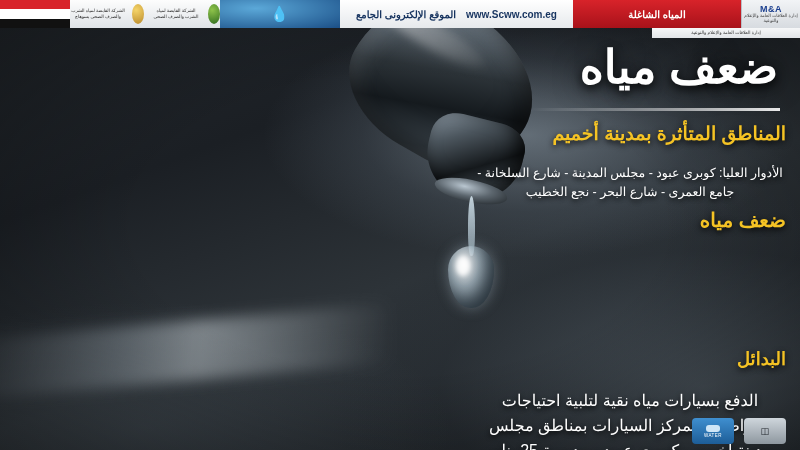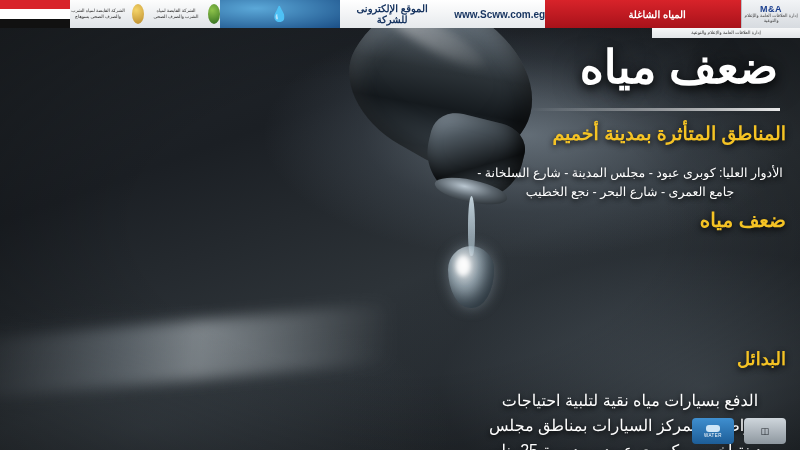--- a/index.html
+++ b/index.html
@@ -123,21 +123,20 @@
     font-size: 9px; font-weight: bold; color: #1b3f8f; letter-spacing: .5px; line-height: 1;
     text-align: center;
   }
   .tb-logo-l .mna small { display:block; font-size:4.5px; color:#444; font-weight:normal; }
   .tb-red {
     flex: 0 0 168px;
     background: linear-gradient(180deg,#d8232a,#a8121a);
     color: #fff; font-size: 10px; font-weight: bold;
     display: flex; align-items: center; justify-content: center;
     text-align: center;
-    padding-left: 28px;
   }
   .tb-white {
     flex: 1 1 auto;
     background: linear-gradient(180deg,#ffffff,#e6e9ec);
     color: #16335f; font-size: 10px; font-weight: bold;
     display: flex; align-items: center; justify-content: center; gap: 10px;
     text-align: center;
   }
   .tb-white .url { color: #16335f; }
   .tb-blue {
@@ -260,21 +259,21 @@
   <div class="topbar">
     <div class="tb-logo-l">
       <div class="mna">
         <span>M&amp;A</span>
         <small>إدارة العلاقات العامة والإعلام والتوعية</small>
       </div>
     </div>
     <div class="tb-red">المياه الشاغلة</div>
     <div class="tb-white">
       <span class="url">www.Scww.com.eg</span>
-      <span>الموقع الإلكترونى للشركة</span>
+      <span>الموقع الإلكترونى الجامع</span>
     </div>
     <div class="tb-blue">
       <span class="dropglyph">💧</span>
     </div>
     <div class="tb-crest">
       <span class="crest c1"></span>
       <span class="crest-txt">الشركة القابضة لمياه الشرب والصرف الصحى</span>
       <span class="crest c2"></span>
       <span class="crest-txt">الشركة القابضة لمياه الشرب والصرف الصحى بسوهاج</span>
     </div>

